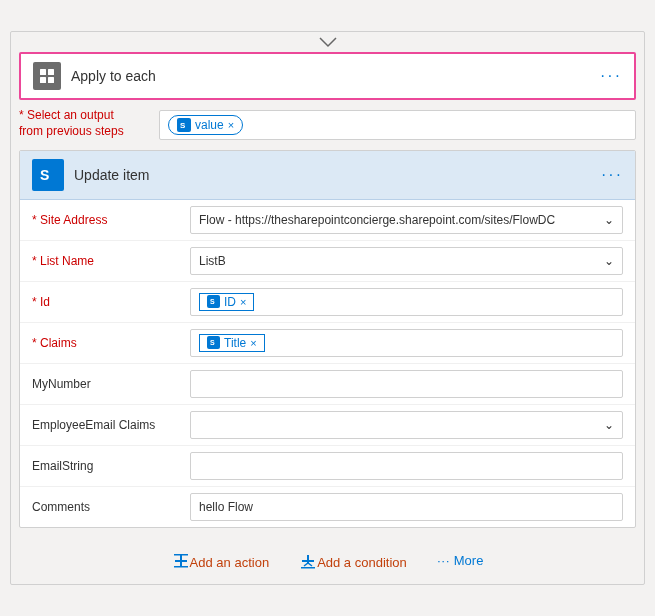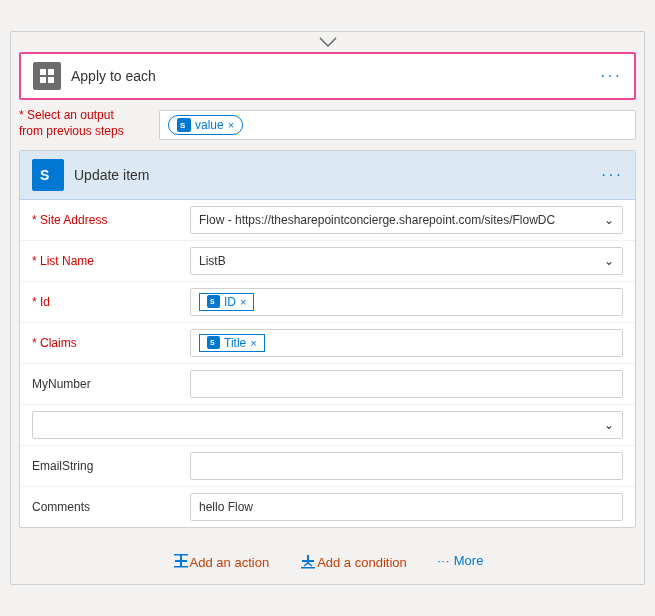--- a/index.html
+++ b/index.html
@@ -392,20 +392,21 @@
         </div>
       </div>
     </div>
 
     <div class="form-row">
       <div class="form-label">MyNumber</div>
       <div class="form-control-empty"></div>
     </div>
 
     <div class="form-row">
+      <div class="form-label">EmployeeEmail Claims</div>
       <div class="form-control-dropdown">
         <span class="form-control-text"></span>
         <span class="dropdown-arrow">⌄</span>
       </div>
     </div>
 
     <div class="form-row">
       <div class="form-label">EmailString</div>
       <div class="form-control-empty"></div>
     </div>

